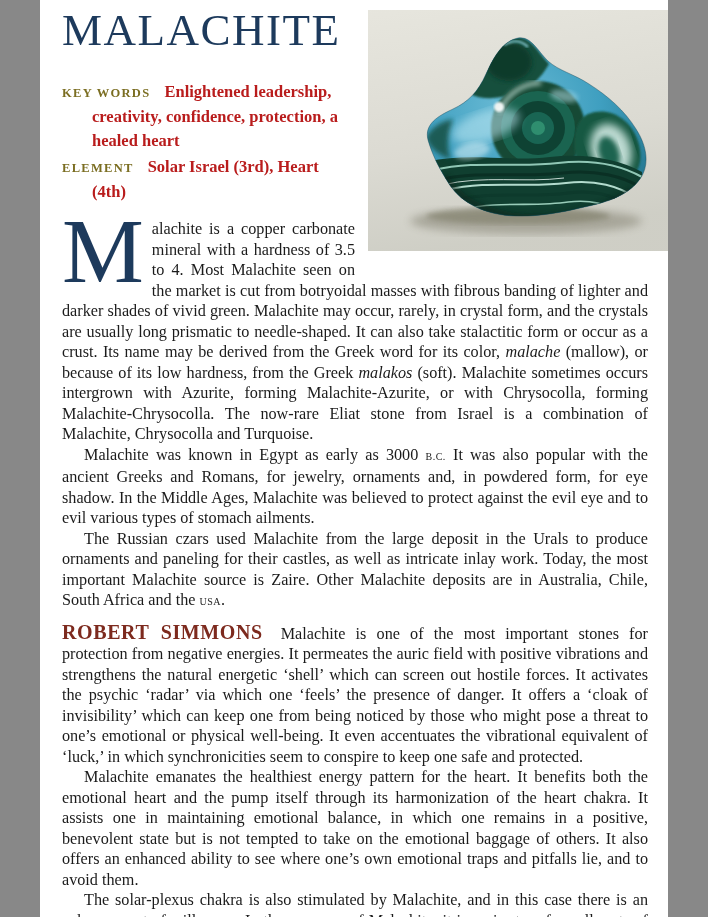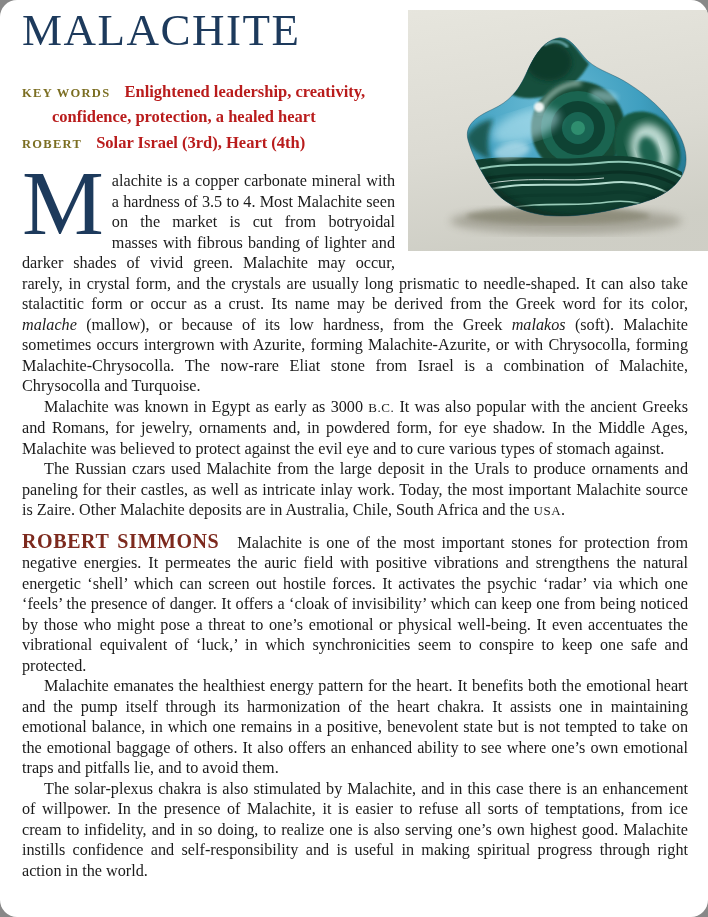--- a/index.html
+++ b/index.html
@@ -6,29 +6,28 @@
     --title-color:#1d3a5c;
     --label-color:#7b6e22;
     --author-color:#7d2a1e;
     --text-color:#1b1b1b;
     --page-bg:#ffffff;
     --photo-bg:#deddd5;
   }
   *{margin:0;padding:0;box-sizing:border-box;}
   html,body{background:#888;}
   .page{
-    width:708px;height:917px;
+    width:628px;height:917px;
     background:var(--page-bg);
     padding:8px 20px 4px 22px;
     overflow:hidden;
     font-family:"Liberation Serif", serif;
     color:var(--text-color);
     position:relative;
     margin:0 auto;
-    border-radius:17px;
   }
   .photo{
     float:right;
     width:300px;height:241px;
     margin:2px -20px 14px 13px;
     display:block;
   }
   .photo svg{display:block;width:100%;height:100%;}
   h1.title{
     font-family:"Liberation Serif", serif;
@@ -79,21 +78,21 @@
   }
   .author-label{
     font-weight:700;
     font-size:20px;
     letter-spacing:0.6px;
     color:var(--author-color);
     margin-right:18px;
     white-space:nowrap;
   }
   .seg-italic{font-style:italic;margin-top:24px;}
-  .seg-smallcaps{font-size:13px;letter-spacing:0.5px;}
+  .seg-smallcaps{font-size:10px;letter-spacing:0.5px;}
 </style>
 </head>
 <body>
 
 <div class="page">
 
   <figure class="photo">
     <svg viewBox="0 0 300 241" xmlns="http://www.w3.org/2000/svg">
       <defs>
         <linearGradient id="bgGrad" x1="0" y1="0" x2="0.2" y2="1">
@@ -167,27 +166,27 @@
     </svg>
   </figure>
 
   <h1 class="title">MALACHITE</h1>
 
   <section class="properties">
     <div class="prop">
       <span class="prop-label">KEY WORDS</span><span class="prop-value">Enlightened leadership, creativity, confidence, protection, a healed heart</span>
     </div>
     <div class="prop">
-      <span class="prop-label">ROBERT</span><span class="prop-value">Solar Israel (3rd), Heart (4th)</span>
+      <span class="prop-label">ELEMENT</span><span class="prop-value">Solar Israel (3rd), Heart (4th)</span>
     </div>
   </section>
 
   <section class="body-text intro">
       <p class="first"><span class="dropcap">M</span><span>alachite is a copper carbonate mineral with a hardness of 3.5 to 4. Most Malachite seen on the market is cut from botryoidal masses with fibrous banding of lighter and darker shades of vivid green. Malachite may occur, rarely, in crystal form, and the crystals are usually long prismatic to needle-shaped. It can also take stalactitic form or occur as a crust. Its name may be derived from the Greek word for its color, </span><span class="seg-italic">malache</span><span> (mallow), or because of its low hardness, from the Greek </span><span class="seg-italic">malakos</span><span> (soft). Malachite sometimes occurs intergrown with Azurite, forming Malachite-Azurite, or with Chrysocolla, forming Malachite-Chrysocolla. The now-rare Eliat stone from Israel is a combination of Malachite, Chrysocolla and Turquoise.</span></p>
-      <p><span>Malachite was known in Egypt as early as 3000 </span><span class="seg-smallcaps">B.C.</span><span> It was also popular with the ancient Greeks and Romans, for jewelry, ornaments and, in powdered form, for eye shadow. In the Middle Ages, Malachite was believed to protect against the evil eye and to cure various types of stomach against.</span></p>
+      <p><span>Malachite was known in Egypt as early as 3000 </span><span class="seg-smallcaps">B.C.</span><span> It was also popular with the ancient Greeks and Romans, for jewelry, ornaments and, in powdered form, for eye shadow. In the Middle Ages, Malachite was believed to protect against the evil eye and to evil various types of stomach ailments.</span></p>
       <p><span>The Russian czars used Malachite from the large deposit in the Urals to produce ornaments and paneling for their castles, as well as intricate inlay work. Today, the most important Malachite source is Zaire. Other Malachite deposits are in Australia, Chile, South Africa and the </span><span class="seg-smallcaps">USA</span><span>.</span></p>
     </section>
 
   <section class="body-text author-section">
       <p class="first"><span class="author-label">ROBERT SIMMONS</span><span>Malachite is one of the most important stones for protection from negative energies. It permeates the auric field with positive vibrations and strengthens the natural energetic ‘shell’ which can screen out hostile forces. It activates the psychic ‘radar’ via which one ‘feels’ the presence of danger. It offers a ‘cloak of invisibility’ which can keep one from being noticed by those who might pose a threat to one’s emotional or physical well-being. It even accentuates the vibrational equivalent of ‘luck,’ in which synchronicities seem to conspire to keep one safe and protected.</span></p>
       <p><span>Malachite emanates the healthiest energy pattern for the heart. It benefits both the emotional heart and the pump itself through its harmonization of the heart chakra. It assists one in maintaining emotional balance, in which one remains in a positive, benevolent state but is not tempted to take on the emotional baggage of others. It also offers an enhanced ability to see where one’s own emotional traps and pitfalls lie, and to avoid them.</span></p>
       <p><span>The solar-plexus chakra is also stimulated by Malachite, and in this case there is an enhancement of willpower. In the presence of Malachite, it is easier to refuse all sorts of temptations, from ice cream to infidelity, and in so doing, to realize one is also serving one’s own highest good. Malachite instills confidence and self-responsibility and is useful in making spiritual progress through right action in the world.</span></p>
     </section>
 
 </div>

